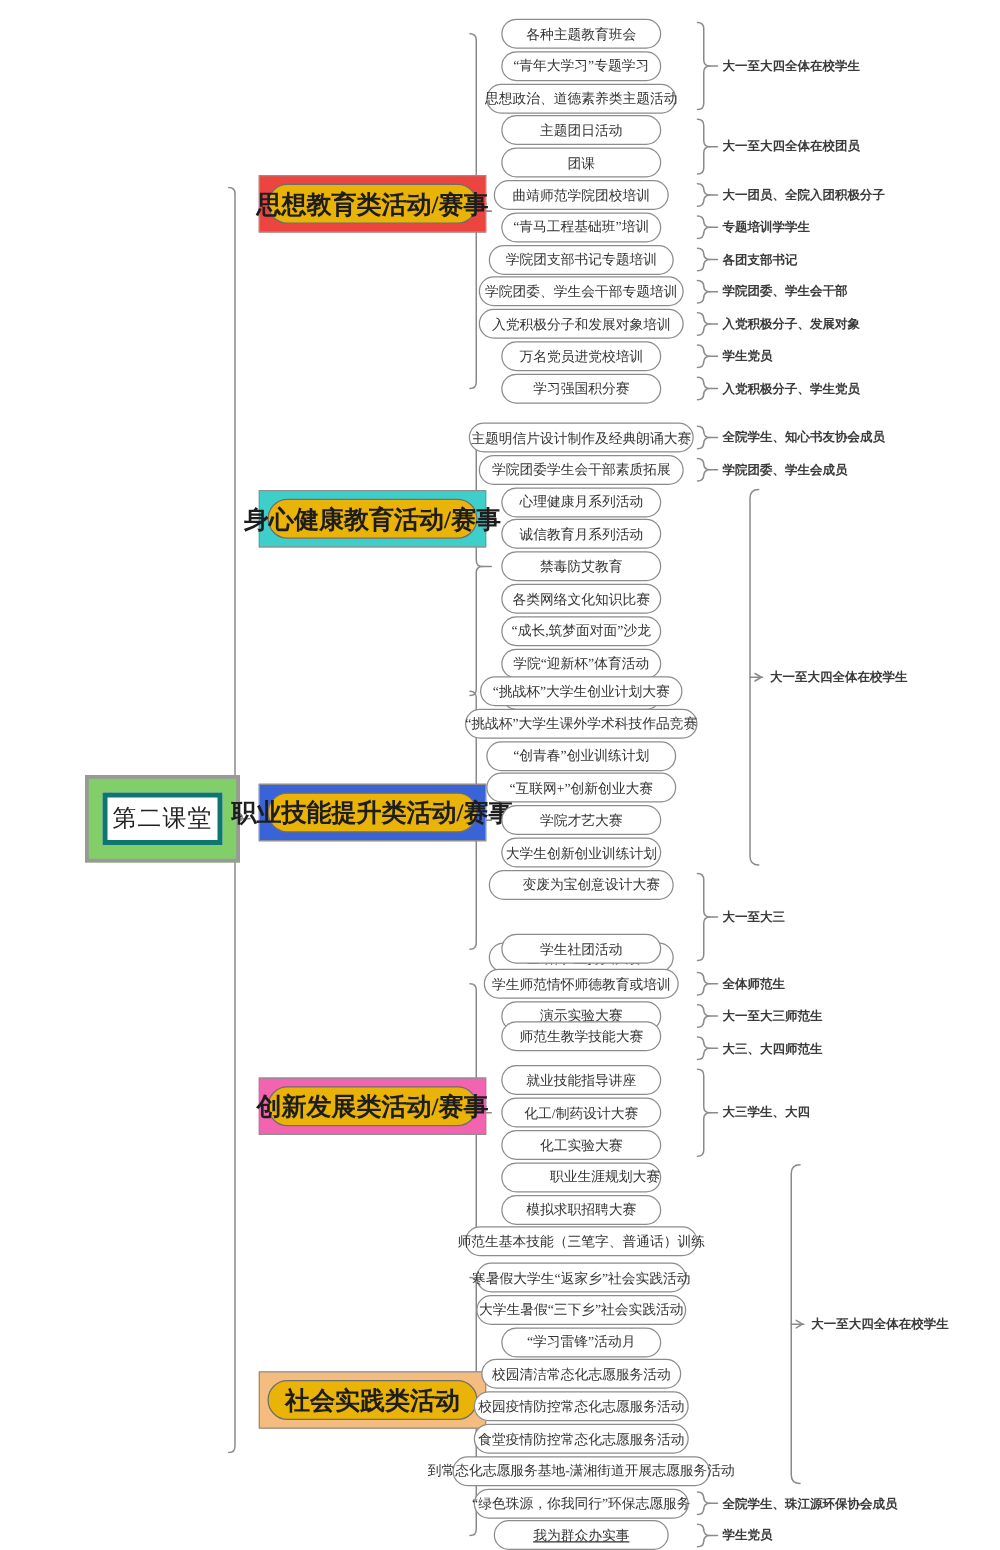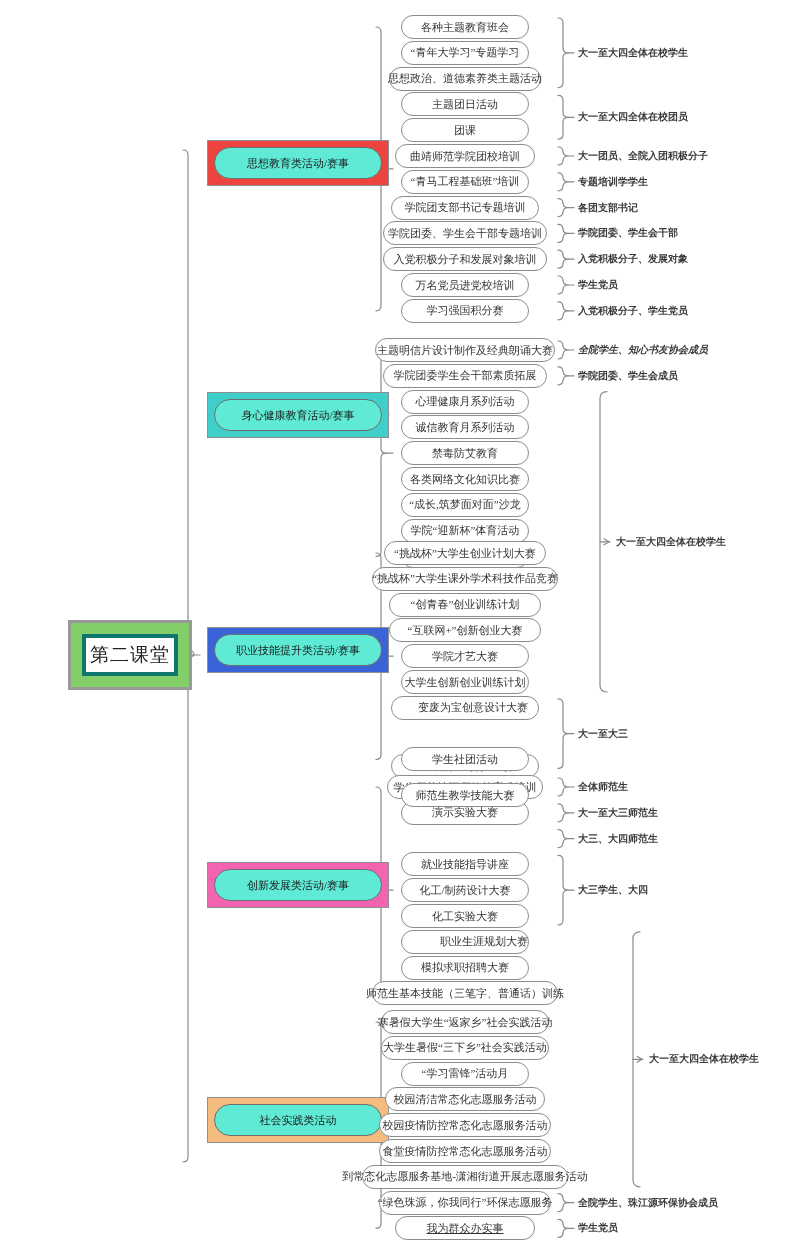--- a/index.html
+++ b/index.html
@@ -24,23 +24,23 @@
   }
 
   
   .cat-outer{
     position:absolute;box-sizing:border-box;
     border:1px solid #8f8f8f;
     display:flex;align-items:center;justify-content:center;
   }
   .cat-inner{
     box-sizing:border-box;width:calc(100% - 12px);height:calc(100% - 12px);
-    background:#5eead4;border:1.6px solid #6e6e6e;border-radius:999px;
+    background:#eab308;border:1.6px solid #6e6e6e;border-radius:999px;
     display:flex;align-items:center;justify-content:center;
-    font-size:11px;color:#1d1d1d;white-space:nowrap;
+    font-size:20px;color:#1d1d1d;white-space:nowrap;font-weight:bold;
   }
 
   
   .item{
     position:absolute;box-sizing:border-box;height:24px;
     background:#fff;border:1.4px solid #8c8c8c;border-radius:999px;
     display:flex;align-items:center;justify-content:center;
     font-size:11px;color:#333;white-space:nowrap;
     transform:translateX(-50%);
   }
@@ -344,21 +344,21 @@
       </div>
       <div class="item" style="width: 128px; left: 465px; top: 492.8px;">
         <span>“成长,筑梦面对面”沙龙</span>
       </div>
       <div class="item" style="width: 128px; left: 465px; top: 518.6px;">
         <span>学院“迎新杯”体育活动</span>
       </div>
       <div class="item" style="width: 128px; left: 465px; top: 544.4px;">
         <span>学院创意健身操大赛</span>
       </div>
-      <div class="ann" style="left: 578px; top: 350px; font-style: italic;">全院学生、知心书友协会成员</div>
+      <div class="ann" style="left: 578px; top: 350px;">全院学生、知心书友协会成员</div>
       <div class="ann" style="left: 578px; top: 375.8px;">学院团委、学生会成员</div>
       <div class="cat-outer" style="left: 207px; top: 627px; width: 182px; height: 46px; background: rgb(59, 99, 216);">
         <div class="cat-inner">职业技能提升类活动/赛事</div>
       </div>
       <div class="item" style="width: 162px; left: 465px; top: 541px;">
         <span>“挑战杯”大学生创业计划大赛</span>
       </div>
       <div class="item" style="width: 186px; left: 465px; top: 566.8px;">
         <span>“挑战杯”大学生课外学术科技作品竞赛</span>
       </div>
@@ -386,21 +386,21 @@
       <div class="ann" style="left: 578px; top: 733.6px;">大一至大三</div>
       <div class="cat-outer" style="left: 207px; top: 862px; width: 182px; height: 46px; background: rgb(242, 99, 176);">
         <div class="cat-inner">创新发展类活动/赛事</div>
       </div>
       <div class="item" style="width: 156px; left: 465px; top: 775px;">
         <span>学生师范情怀师德教育或培训</span>
       </div>
       <div class="item" style="width: 128px; left: 465px; top: 800.8px;">
         <span>演示实验大赛</span>
       </div>
-      <div class="item" style="width: 128px; left: 465px; top: 783px;">
+      <div class="item" style="width: 128px; left: 465px; top: 817px;">
         <span>师范生教学技能大赛</span>
       </div>
       <div class="item" style="width: 128px; left: 465px; top: 852.4px;">
         <span>就业技能指导讲座</span>
       </div>
       <div class="item" style="width: 128px; left: 465px; top: 878.2px;">
         <span>化工/制药设计大赛</span>
       </div>
       <div class="item" style="width: 128px; left: 465px; top: 904px;">
         <span>化工实验大赛</span>

